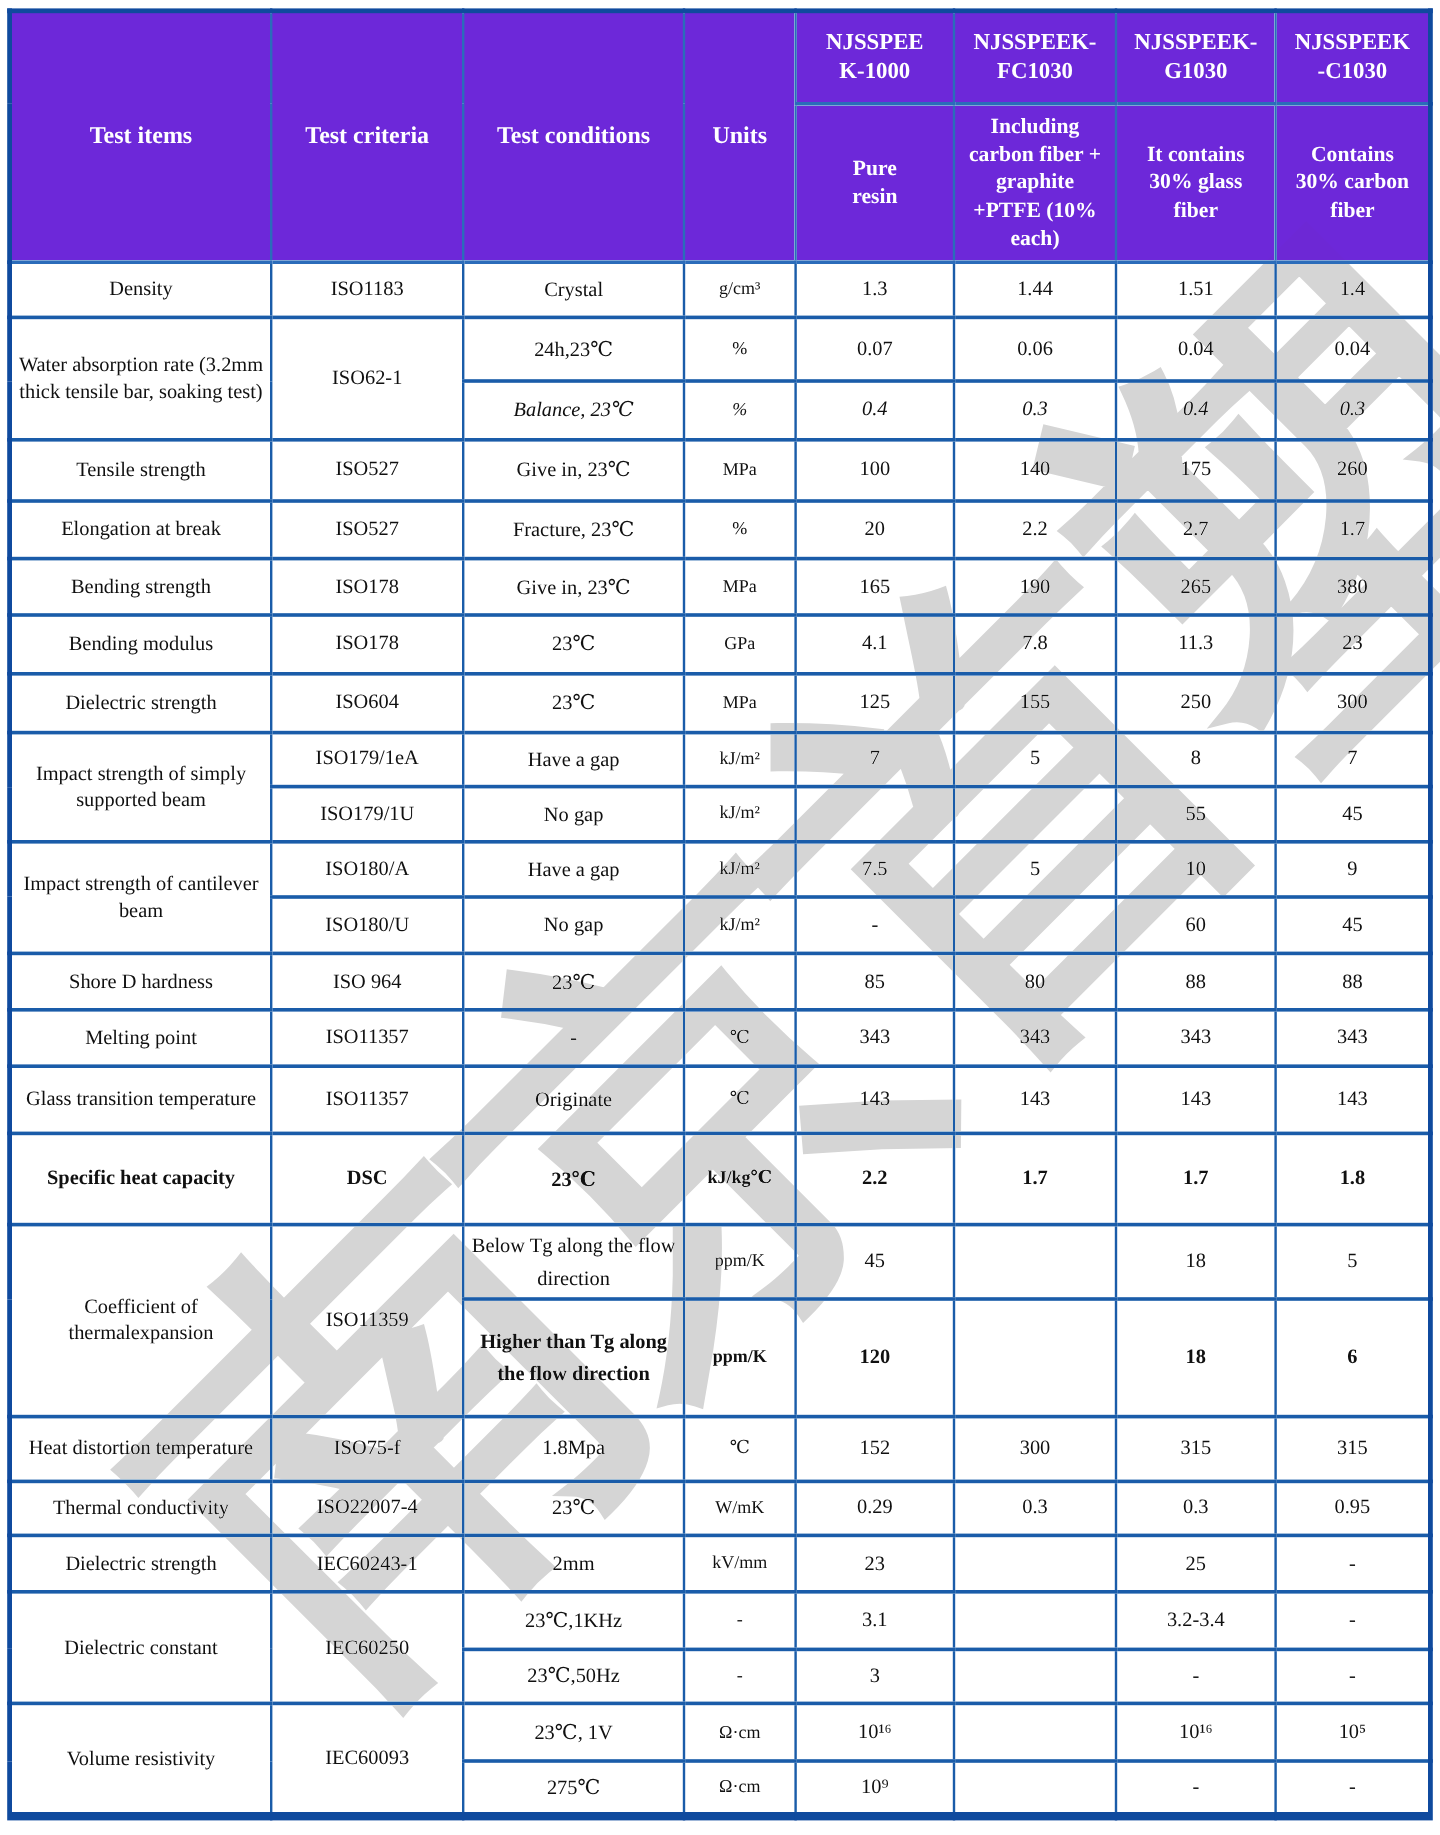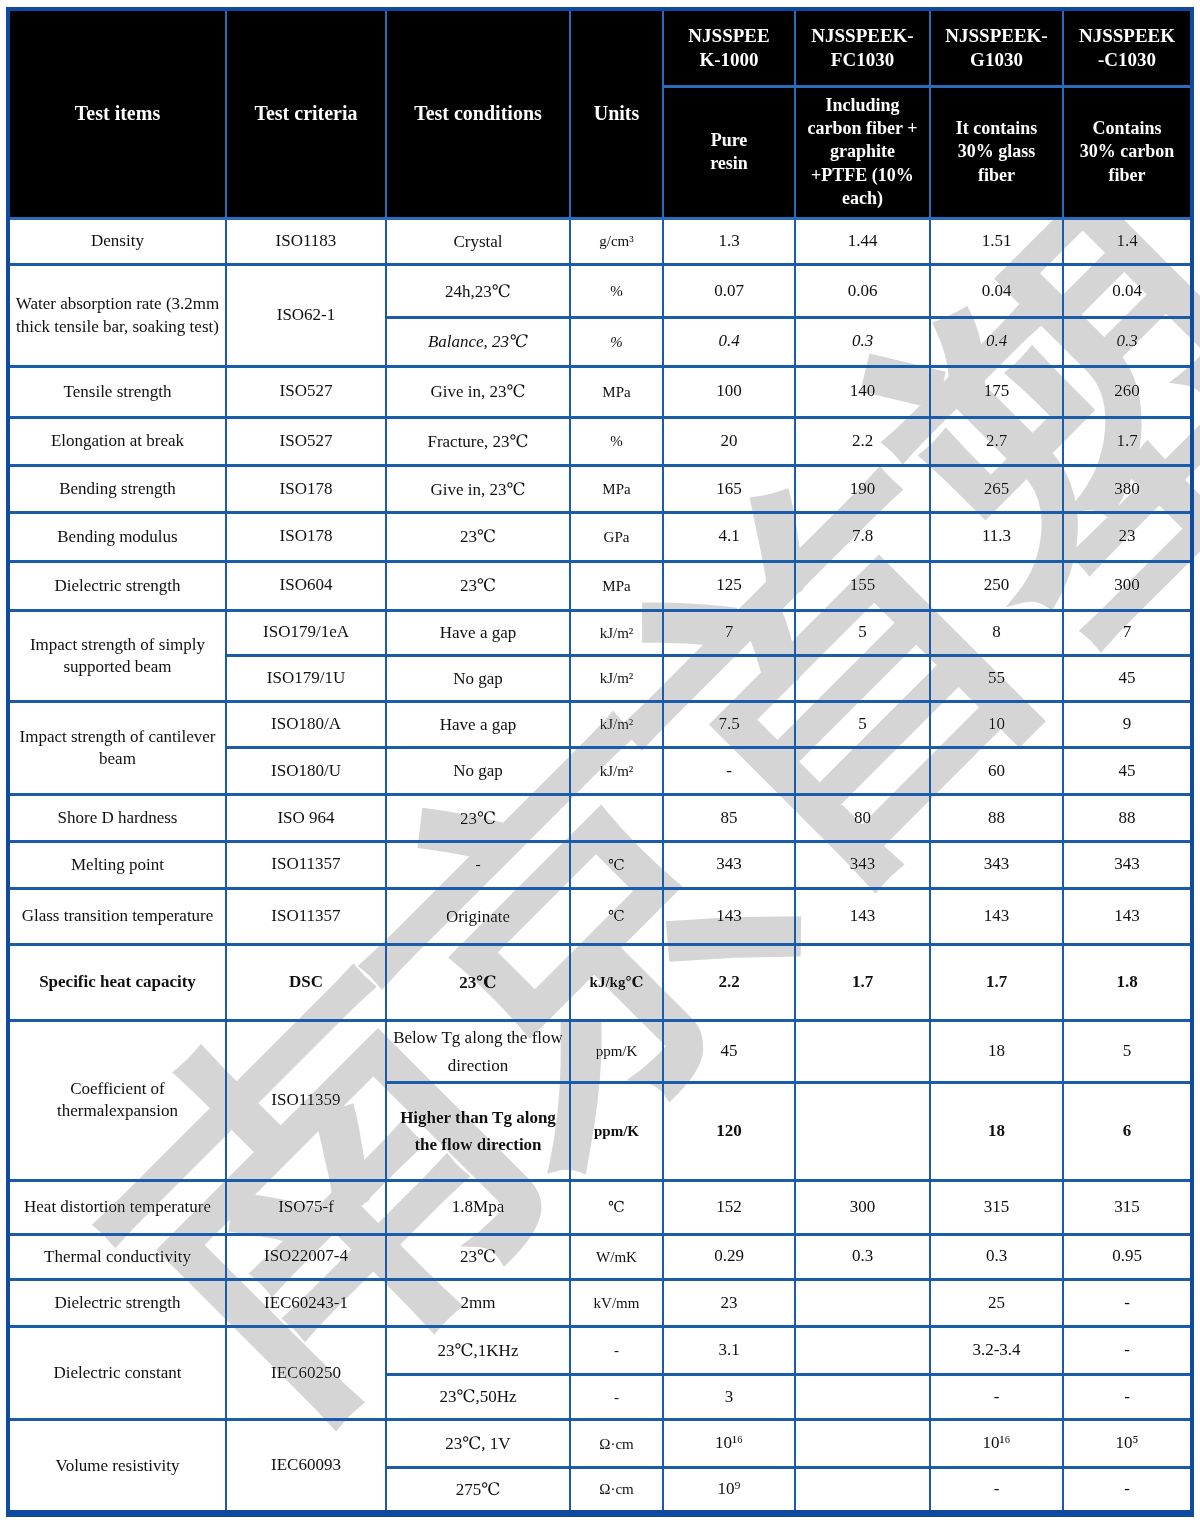--- a/index.html
+++ b/index.html
@@ -10,21 +10,21 @@
   .sheet{position:absolute;inset:0;padding:7px 6px 6px 6px;box-sizing:border-box;}
   table.spec{
     width:100%;height:1510px;border-collapse:collapse;table-layout:fixed;
     background:#ffffff;border:4px solid #0F4A9E;border-bottom-width:7px;
   }
   th,td{
     border-style:solid;border-color:#1A5CA9;border-width:3px 2px;
     text-align:center;vertical-align:middle;padding:2px 4px;overflow:hidden;
   }
   thead th{
-    background:#000000;color:#ffffff;font-weight:bold;
+    background:#6d28d9;color:#ffffff;font-weight:bold;
     border-color:#2B6CBA;
   }
   thead th.hcol{font-size:20px;}
   thead th.gname{font-size:19px;line-height:1.25;white-space:pre-line;}
   thead th.gdesc{font-size:18px;line-height:1.3;white-space:pre-line;text-align:center;}
   tbody td{font-size:17px;color:#101010;line-height:1.35;}
   tbody td.item{line-height:1.3;}
   tbody td.cond{line-height:1.6;}
   tbody td.unit{font-size:15px;}
   .watermark{

